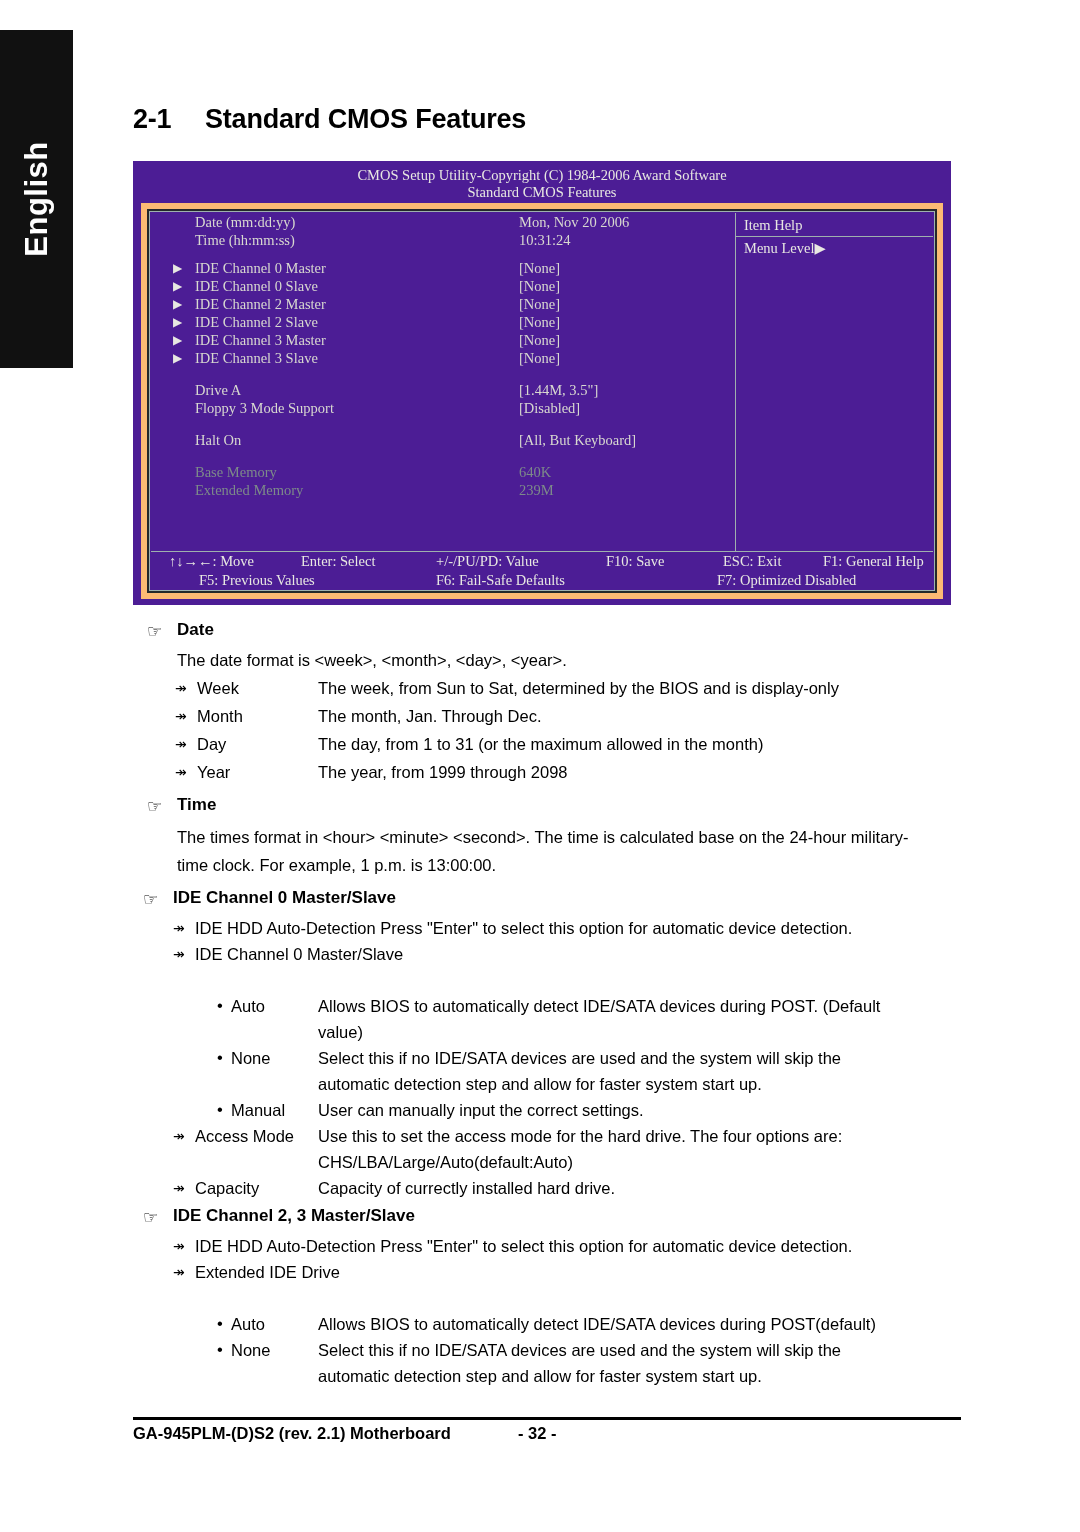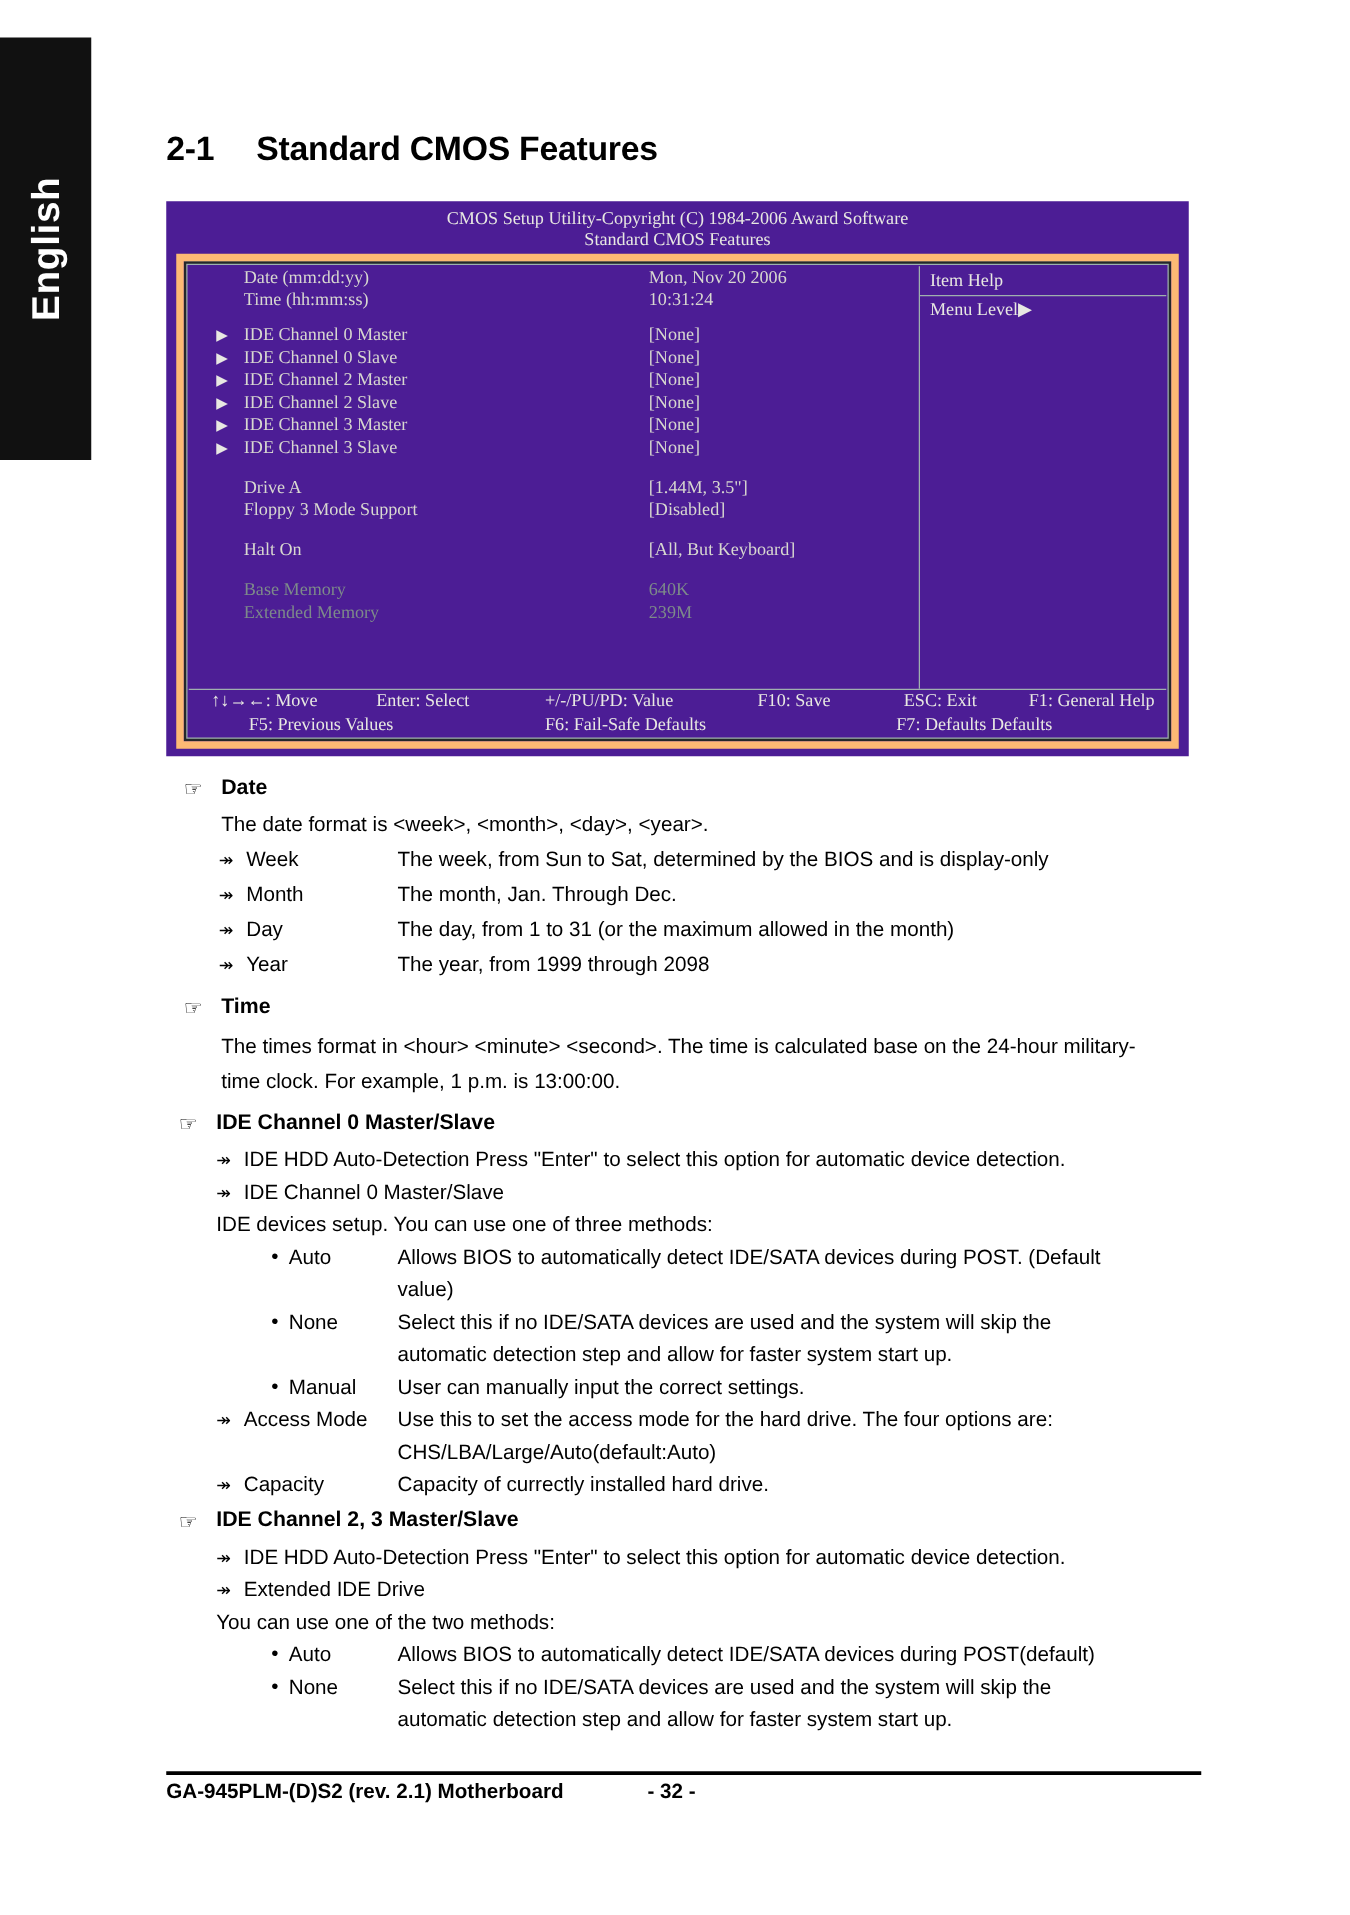--- a/index.html
+++ b/index.html
@@ -349,21 +349,21 @@
             <span style="left: 18px;">↑↓→←: Move</span>
             <span style="left: 150px;">Enter: Select</span>
             <span style="left: 285px;">+/-/PU/PD: Value</span>
             <span style="left: 455px;">F10: Save</span>
             <span style="left: 572px;">ESC: Exit</span>
             <span style="left: 672px;">F1: General Help</span>
           </div>
         <div class="frow" id="frow2">
             <span style="left: 48px;">F5: Previous Values</span>
             <span style="left: 285px;">F6: Fail-Safe Defaults</span>
-            <span style="left: 566px;">F7: Defaults Defaults</span>
+            <span style="left: 566px;">F7: Optimized Disabled</span>
           </div>
       </div>
     </div>
   </div>
 
   <div class="sec-head" style="left:44px; top:620px;">
     <span class="hand">☞</span>
     <span>Date</span>
   </div>
   <div class="para" style="left:44px; top:646px; width:760px;">The date format is &lt;week&gt;, &lt;month&gt;, &lt;day&gt;, &lt;year&gt;.</div>
@@ -404,21 +404,20 @@
     <span>IDE Channel 0 Master/Slave</span>
   </div>
   <div class="dbl" style="left:62px; top:914px;">
     <span class="mk">↠</span>
     <span>IDE HDD Auto-Detection  Press "Enter" to select this option for automatic device detection.</span>
   </div>
   <div class="dbl" style="left:62px; top:940px;">
     <span class="mk">↠</span>
     <span>IDE Channel 0 Master/Slave</span>
   </div>
-  <div class="para" style="left:40px; top:966px; width:780px;">IDE devices setup.  You can use one of three methods:</div>
 
   <div class="dot" style="left:98px; top:992px;">
     <span class="mk">•</span>
     <span>Auto</span>
   </div>
   <div class="desc" style="left:185px; top:1018px; width:645px;">value)</div>
   <div class="desc" style="left:185px; top:992px; width:645px;">Allows BIOS to automatically detect IDE/SATA devices during POST. (Default</div>
 
   <div class="dot" style="left:98px; top:1044px;">
     <span class="mk">•</span>
@@ -451,21 +450,20 @@
     <span>IDE Channel 2, 3 Master/Slave</span>
   </div>
   <div class="dbl" style="left:62px; top:1232px;">
     <span class="mk">↠</span>
     <span>IDE HDD Auto-Detection  Press "Enter" to select this option for automatic device detection.</span>
   </div>
   <div class="dbl" style="left:62px; top:1258px;">
     <span class="mk">↠</span>
     <span>Extended IDE Drive</span>
   </div>
-  <div class="para" style="left:40px; top:1284px; width:780px;">You can use one of the two methods:</div>
 
   <div class="dot" style="left:98px; top:1310px;">
     <span class="mk">•</span>
     <span>Auto</span>
   </div>
   <div class="desc" style="left:185px; top:1310px; width:650px;">Allows BIOS to automatically detect IDE/SATA devices during POST(default)</div>
 
   <div class="dot" style="left:98px; top:1336px;">
     <span class="mk">•</span>
     <span>None</span>

